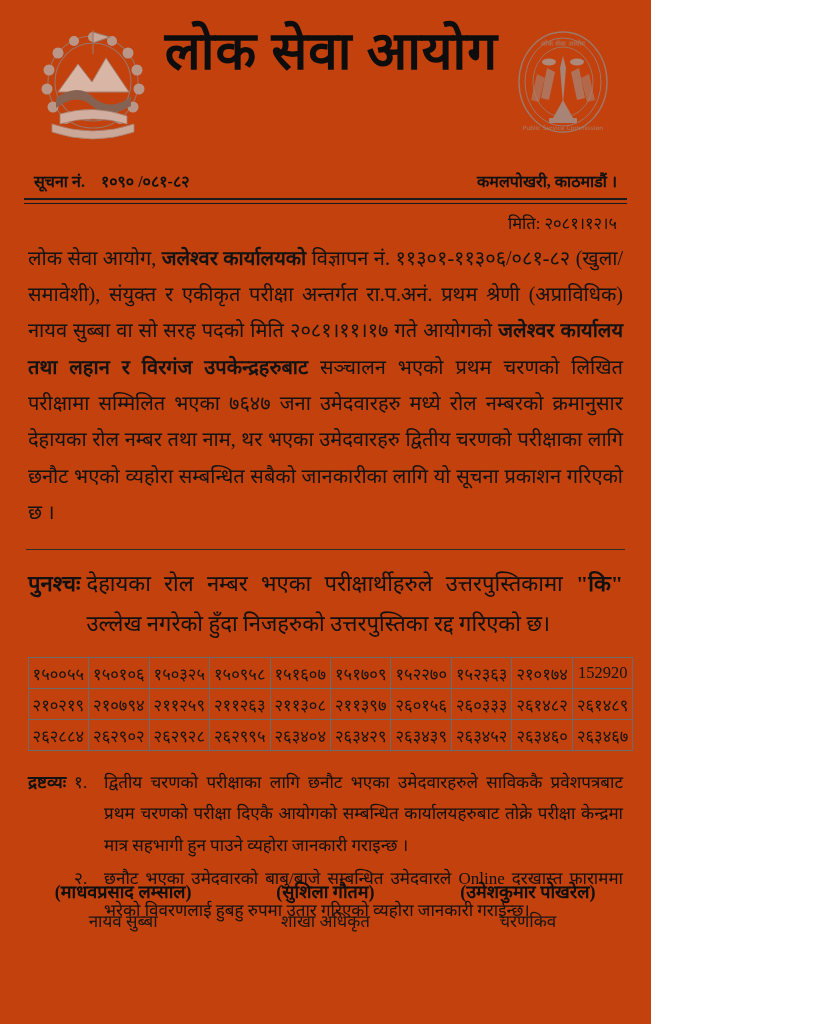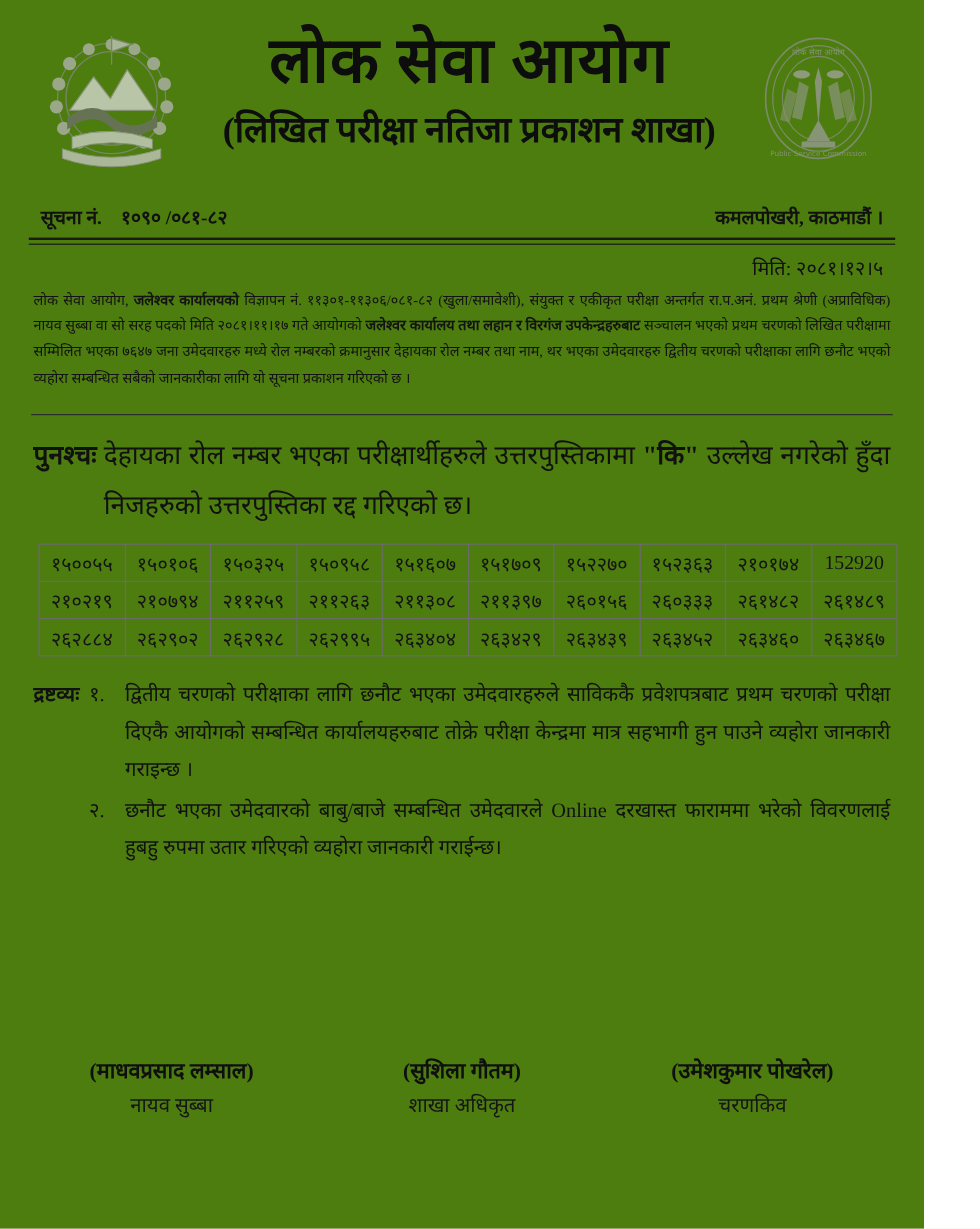--- a/index.html
+++ b/index.html
@@ -9,26 +9,26 @@
   }
   body {
     width: 817px;
     height: 1024px;
     font-family: "Liberation Serif", "DejaVu Serif", serif;
     color: #111111;
     position: relative;
     overflow: hidden;
   }
   .page {
-    width: 770px;
+    width: 651px;
     height: 1024px;
     box-sizing: border-box;
     padding: 0 22px;
     position: relative;
-    background: #4d7c0f;
+    background: #c2410c;
   }
 
   
   .header {
     display: flex;
     align-items: flex-start;
     justify-content: space-between;
     padding-top: 20px;
     height: 140px;
   }
@@ -75,21 +75,21 @@
     margin: 0 2px;
   }
   .date-line {
     text-align: right;
     font-size: 16.5px;
     padding: 7px 12px 0 0;
   }
 
   
   .body-para {
-    font-size: 12px;
+    font-size: 20px;
     line-height: 1.82;
     text-align: justify;
     padding: 6px 6px 0 6px;
     color: #131313;
   }
   .body-para b { font-weight: bold; }
   .rule-thin {
     border-top: 1.4px solid #2b2b2b;
     margin: 18px 4px 0 4px;
   }
@@ -216,21 +216,20 @@
         <path d="M24 72 L44 44 L58 62 L72 38 L95 72 Z" fill="#e2e2e2" stroke="#9a9a9a" stroke-width="1"></path>
         <path d="M22 78 Q45 62 60 78 Q78 92 97 76 L97 86 Q74 100 58 86 Q43 72 22 88 Z" fill="#6f6f6f"></path>
         <path d="M26 94 Q59 84 93 96 L93 104 Q59 94 26 104 Z" fill="#d8d8d8" stroke="#9a9a9a" stroke-width="0.8"></path>
         <path d="M18 104 Q59 118 100 104 L100 112 Q59 126 18 112 Z" fill="#cfcfcf" stroke="#9e9e9e" stroke-width="0.8"></path>
         <path d="M59 10 L59 34 M59 12 L76 17 L59 23" fill="#cdcdcd" stroke="#8d8d8d" stroke-width="1.1"></path>
       </svg>
     </div>
 
     <div class="title-block">
       <div class="main-title">लोक सेवा आयोग</div>
-      <div class="sub-title">(लिखित परीक्षा नतिजा प्रकाशन शाखा)</div>
     </div>
 
     <div class="emblem-right">
       <svg viewBox="0 0 104 112" width="104" height="112" aria-hidden="true">
         <g fill="none" stroke="#8f8f8f">
           <ellipse cx="52" cy="56" rx="44" ry="50" stroke-width="1.4"></ellipse>
           <ellipse cx="52" cy="56" rx="38" ry="44" stroke-width="1"></ellipse>
           <ellipse cx="52" cy="56" rx="30" ry="35" stroke-width="0.9"></ellipse>
         </g>
         <g fill="#9e9e9e">

